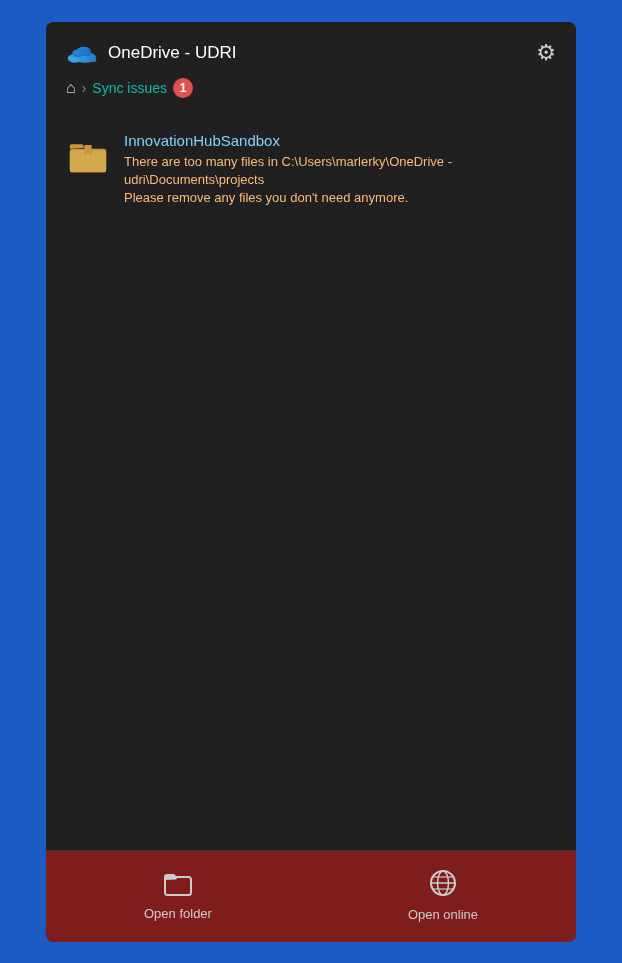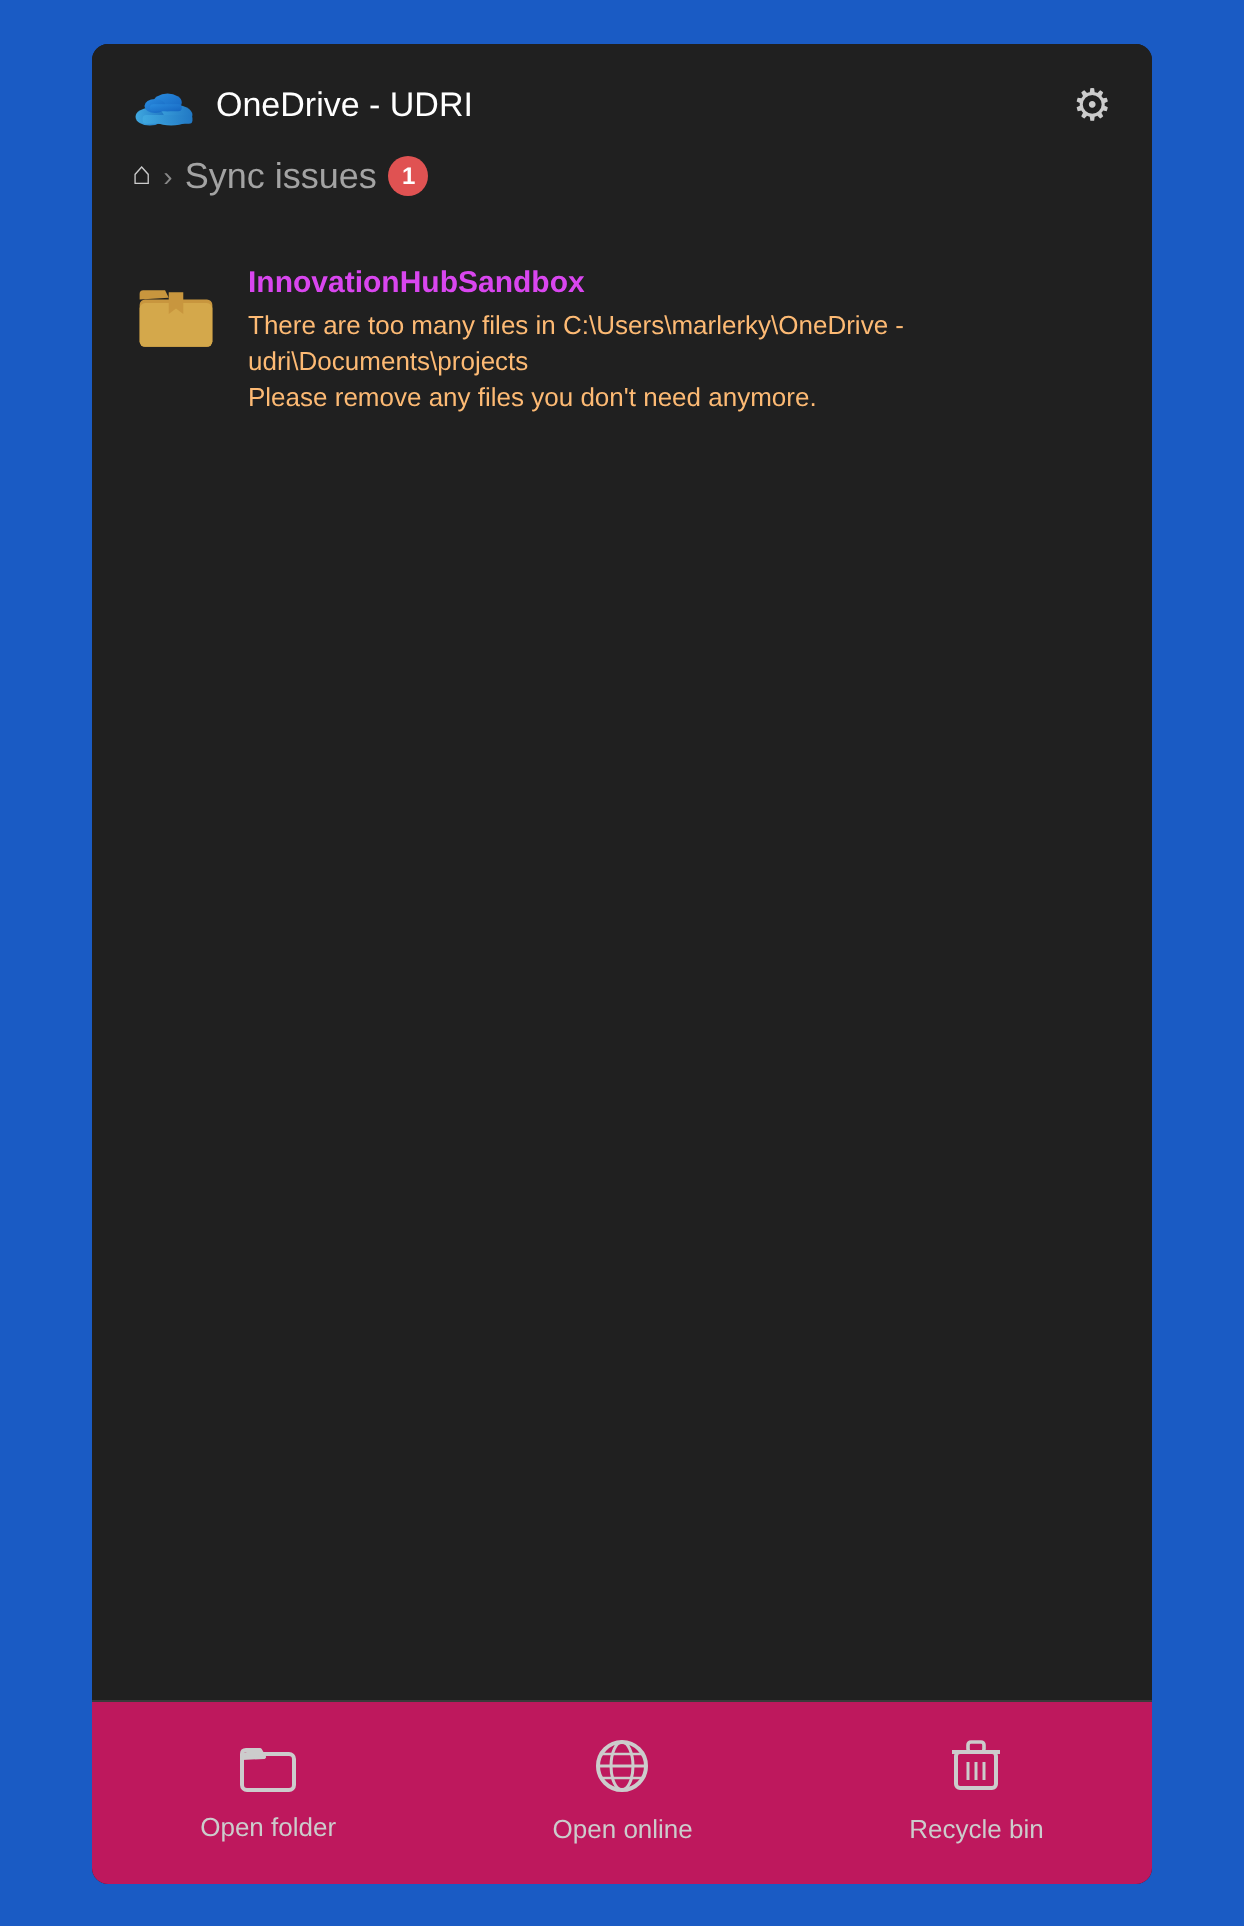--- a/index.html
+++ b/index.html
@@ -70,22 +70,22 @@
       color: #cccccc;
       font-size: 16px;
     }
 
     .breadcrumb-separator {
       color: #888888;
       font-size: 14px;
     }
 
     .breadcrumb-label {
-      color: #a3a3a3;
-      font-size: 18px;
+      color: #14b8a6;
+      font-size: 14px;
     }
 
     .badge {
       background-color: #e05252;
       color: #ffffff;
       border-radius: 50%;
       width: 20px;
       height: 20px;
       font-size: 12px;
       display: flex;
@@ -122,33 +122,33 @@
       height: 40px;
     }
 
     .item-info {
       display: flex;
       flex-direction: column;
       gap: 4px;
     }
 
     .item-title {
-      color: #d946ef;
+      color: #7dd3fc;
       font-size: 15px;
-      font-weight: 700;
+      font-weight: 400;
     }
 
     .item-description {
       color: #fdba74;
       font-size: 13px;
       line-height: 1.4;
     }
 
     .footer {
-      background-color: #be185d;
+      background-color: #7f1d1d;
       border-top: 1px solid #3a3a3a;
       padding: 14px 0 16px 0;
       display: flex;
       justify-content: space-around;
       align-items: center;
     }
 
     .footer-btn {
       display: flex;
       flex-direction: column;
@@ -258,28 +258,14 @@
           <circle cx="14" cy="14" r="12" stroke="#cccccc" stroke-width="2"></circle>
           <ellipse cx="14" cy="14" rx="5.5" ry="12" stroke="#cccccc" stroke-width="1.5"></ellipse>
           <line x1="2" y1="14" x2="26" y2="14" stroke="#cccccc" stroke-width="1.5"></line>
           <line x1="3.5" y1="8" x2="24.5" y2="8" stroke="#cccccc" stroke-width="1.2"></line>
           <line x1="3.5" y1="20" x2="24.5" y2="20" stroke="#cccccc" stroke-width="1.2"></line>
         </svg>
       </span>
       <span class="footer-btn-label">Open online</span>
     </div>
 
-    <div class="footer-btn">
-      <span class="footer-btn-icon">
-        
-        <svg width="26" height="28" viewBox="0 0 26 28" fill="none" xmlns="http://www.w3.org/2000/svg">
-          <rect x="3" y="7" width="20" height="18" rx="2" stroke="#cccccc" stroke-width="2" fill="none"></rect>
-          <line x1="1" y1="7" x2="25" y2="7" stroke="#cccccc" stroke-width="2"></line>
-          <rect x="9" y="2" width="8" height="5" rx="1.5" stroke="#cccccc" stroke-width="1.8" fill="none"></rect>
-          <line x1="9" y1="12" x2="9" y2="21" stroke="#cccccc" stroke-width="1.5"></line>
-          <line x1="13" y1="12" x2="13" y2="21" stroke="#cccccc" stroke-width="1.5"></line>
-          <line x1="17" y1="12" x2="17" y2="21" stroke="#cccccc" stroke-width="1.5"></line>
-        </svg>
-      </span>
-      <span class="footer-btn-label">Recycle bin</span>
-    </div>
   </div>
 </div>
 
 </body></html>

